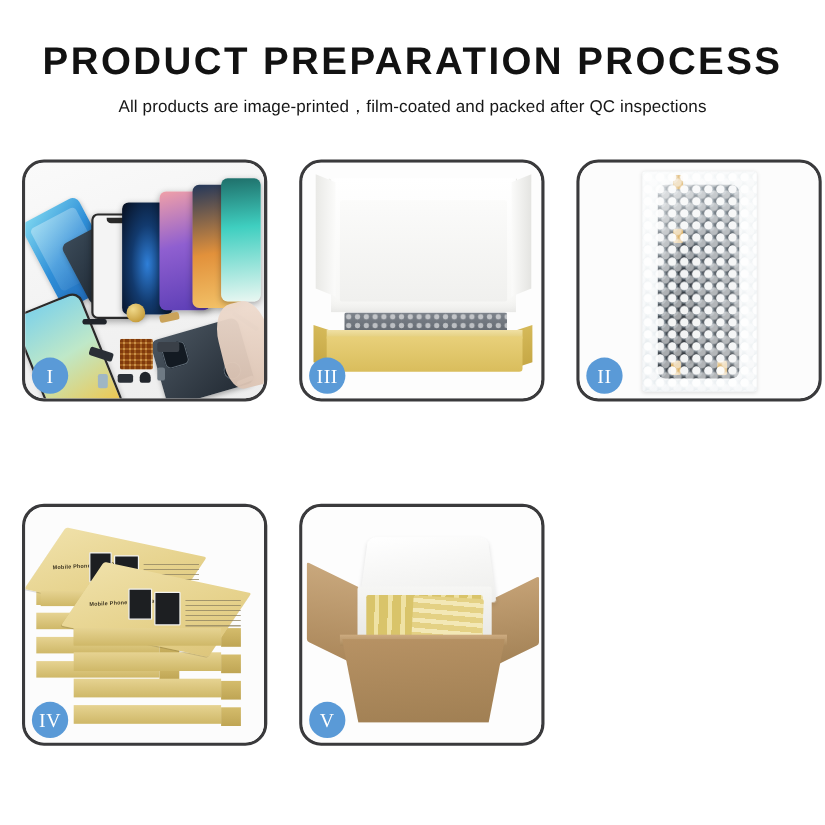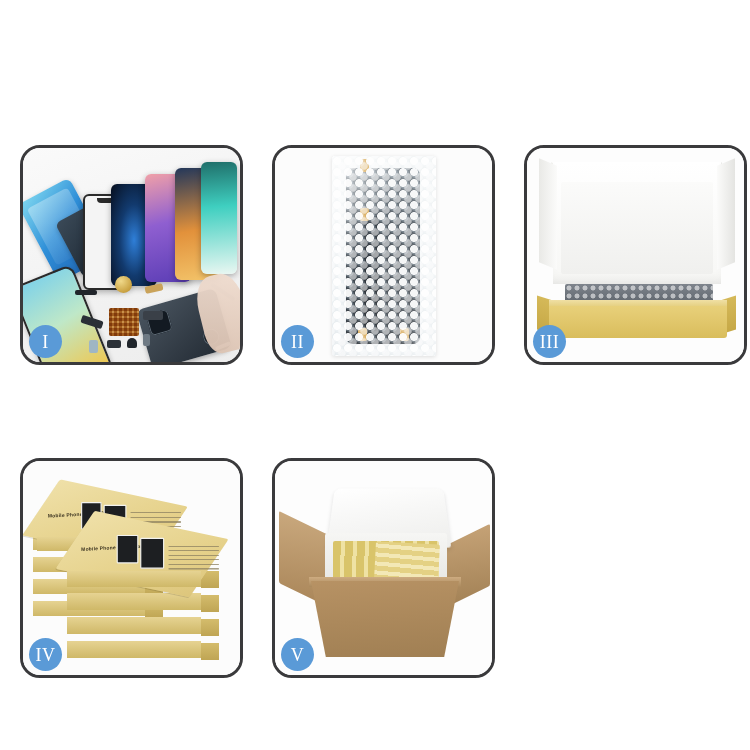--- a/index.html
+++ b/index.html
@@ -304,20 +304,22 @@
     position:absolute;left:18px;top:80px;width:96px;height:6px;
     background:#a98d64;transform:rotate(-8deg);opacity:.55;
   }
 </style>
 </head>
 <body>
 
 <div class="page">
 
   <div class="header">
+    <div class="title">PRODUCT PREPARATION PROCESS</div>
+    <div class="subtitle">All products are image-printed，film-coated and packed after QC inspections</div>
   </div>
 
   <div class="grid">
 
     <div class="panel">
       <div class="panel-inner p1">
         <div class="ph ph-blue"></div>
         <div class="ph ph-dark"></div>
         <div class="fan">
           <div class="fs fs1"></div>
@@ -339,52 +341,52 @@
         <div class="part pt-f6"></div>
         <div class="part pt-f7"></div>
         <div class="part pt-tool"></div>
         <div class="part pt-tool2"></div>
         <div class="hand"></div>
       </div>
       <div class="badge">I</div>
     </div>
 
     <div class="panel">
+      <div class="panel-inner p3">
+        <div class="b3-tab-l"></div>
+        <div class="b3-tab-r"></div>
+        <div class="b3-lid"></div>
+        <div class="b3-foam"></div>
+        <div class="b3-bubble"></div>
+        <div class="b3-side-l"></div>
+        <div class="b3-side-r"></div>
+        <div class="b3-rim"></div>
+        <div class="b3-front"></div>
+      </div>
+      <div class="badge">III</div>
+    </div>
+
+    <div class="panel">
       <div class="panel-inner p2">
         <div class="bubblepack">
           <div class="screenin"></div>
           <div class="flex-tail"></div>
           <div class="tab-gold tg1"></div>
           <div class="tab-gold tg2"></div>
           <div class="tab-gold tg3"></div>
           <div class="tab-gold tg4"></div>
           <div class="bubbles"></div>
           <div class="bubbles2"></div>
           <div class="wrapsheen"></div>
         </div>
       </div>
       <div class="badge">II</div>
     </div>
 
     <div class="panel">
-      <div class="panel-inner p3">
-        <div class="b3-tab-l"></div>
-        <div class="b3-tab-r"></div>
-        <div class="b3-lid"></div>
-        <div class="b3-foam"></div>
-        <div class="b3-bubble"></div>
-        <div class="b3-side-l"></div>
-        <div class="b3-side-r"></div>
-        <div class="b3-rim"></div>
-        <div class="b3-front"></div>
-      </div>
-      <div class="badge">III</div>
-    </div>
-
-    <div class="panel">
       <div class="panel-inner p4">
         <div class="stack">
 
           <div class="sbox" style="left:2px;top:56px;">
             <div class="front" style="left:0;top:0;width:112px;height:15px;"></div>
             <div class="side" style="left:112px;top:2px;height:15px;"></div>
           </div>
           <div class="sbox" style="left:2px;top:78px;">
             <div class="front" style="left:0;top:0;width:112px;height:15px;"></div>
             <div class="side" style="left:112px;top:2px;height:15px;"></div>

